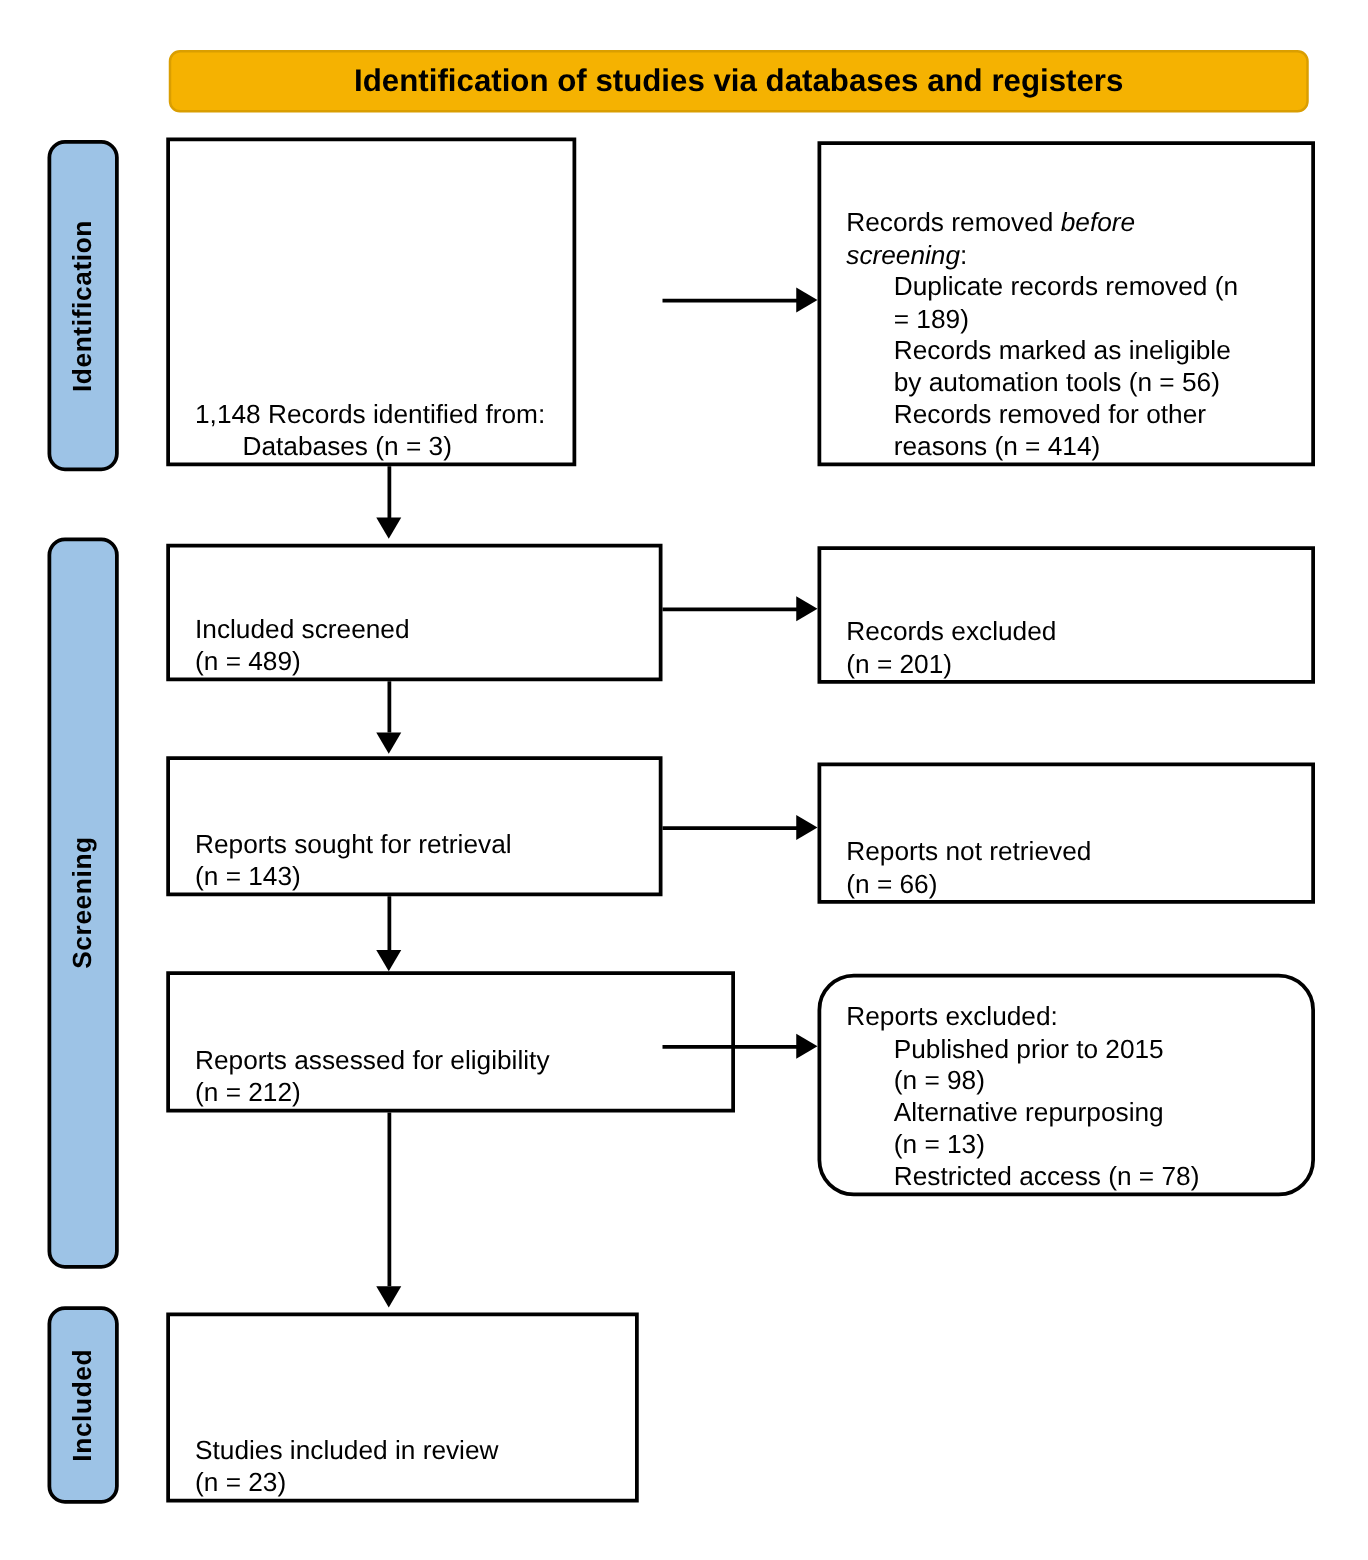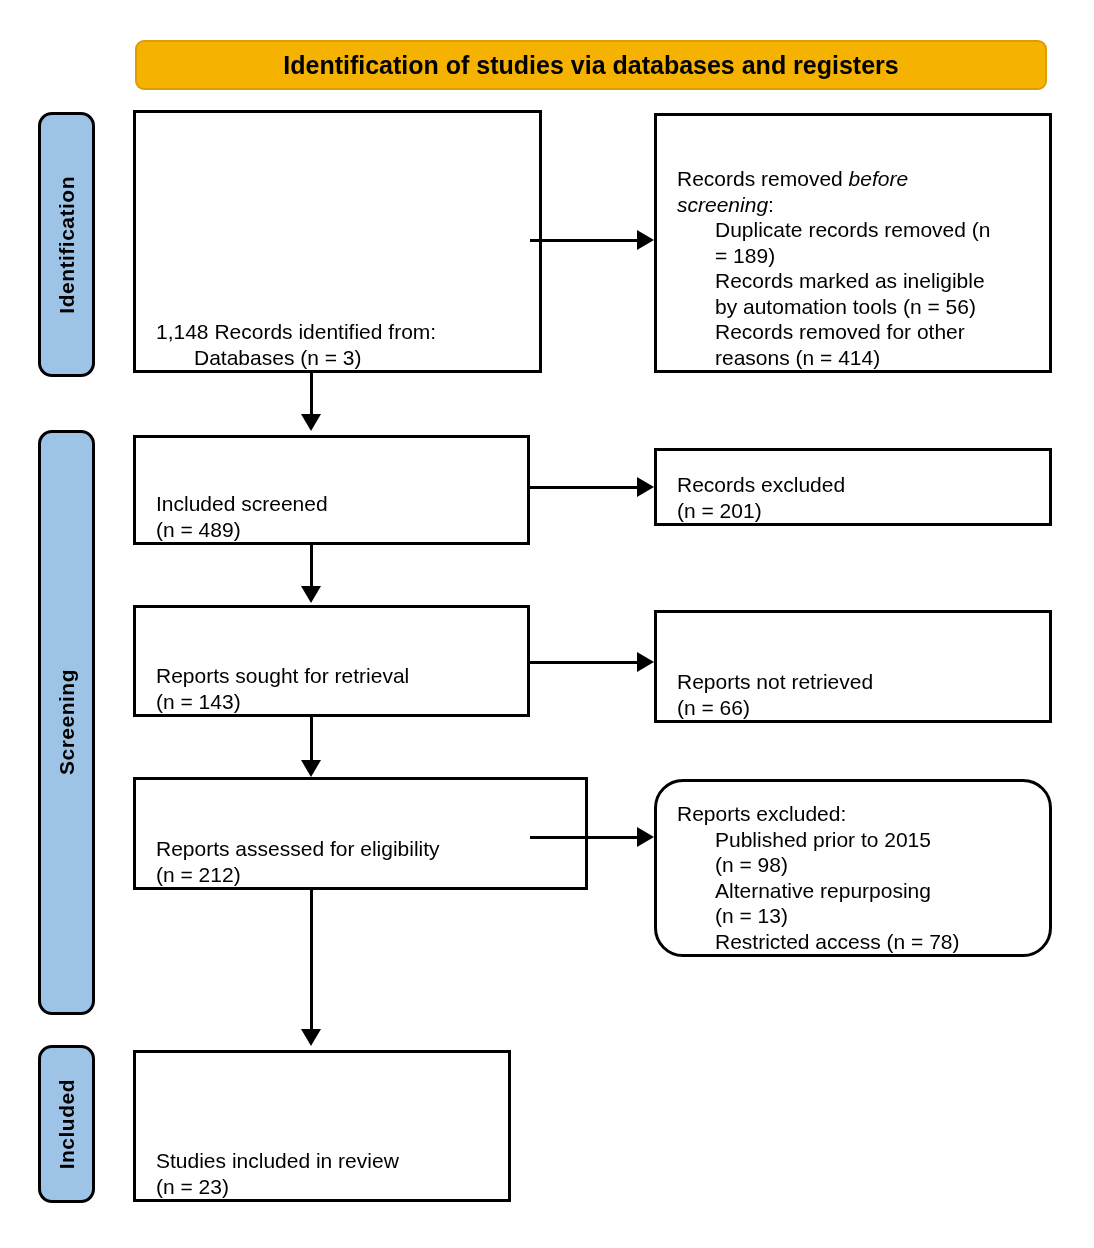--- a/index.html
+++ b/index.html
@@ -59,21 +59,21 @@
   <div class="stage" style="top:112px;height:265px;">
     <span class="vtext">Identification</span>
   </div>
   <div class="stage" style="top:430px;height:585px;">
     <span class="vtext">Screening</span>
   </div>
   <div class="stage" style="top:1045px;height:158px;">
     <span class="vtext">Included</span>
   </div>
 
-  <div class="flow-box" style="left:133px;top:110px;width:409px;height:263px;">
+  <div class="flow-box" style="left:133px;top:110px;width:328px;height:263px;">
     <div class="box-text">
         <div class="tline"><span>1,148 Records identified from:</span></div>
         <div class="tline ind"><span>Databases (n = 3)</span></div>
       </div>
   </div>
 
   <div class="flow-box" style="left:654px;top:113px;width:398px;height:260px;">
     <div class="box-text">
         <div class="tline"><span>Records removed </span><span class="it">before</span></div>
         <div class="tline"><span class="it">screening</span><span>:</span></div>
@@ -86,21 +86,21 @@
       </div>
   </div>
 
   <div class="flow-box" style="left:133px;top:435px;width:397px;height:110px;">
     <div class="box-text">
         <div class="tline"><span>Included screened</span></div>
         <div class="tline"><span>(n = 489)</span></div>
       </div>
   </div>
 
-  <div class="flow-box" style="left:654px;top:437px;width:398px;height:78px;margin-top:11px;">
+  <div class="flow-box" style="left:654px;top:437px;width:398px;height:110px;">
     <div class="box-text">
         <div class="tline"><span>Records excluded</span></div>
         <div class="tline"><span>(n = 201)</span></div>
       </div>
   </div>
 
   <div class="flow-box" style="left:133px;top:605px;width:397px;height:112px;">
     <div class="box-text">
         <div class="tline"><span>Reports sought for retrieval</span></div>
         <div class="tline"><span>(n = 143)</span></div>

